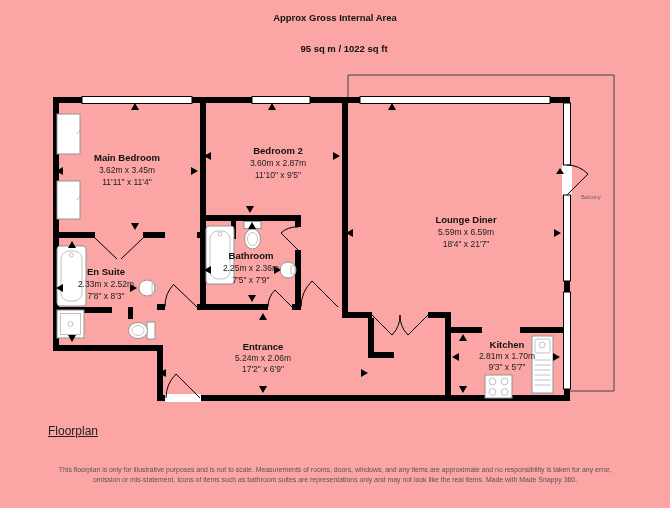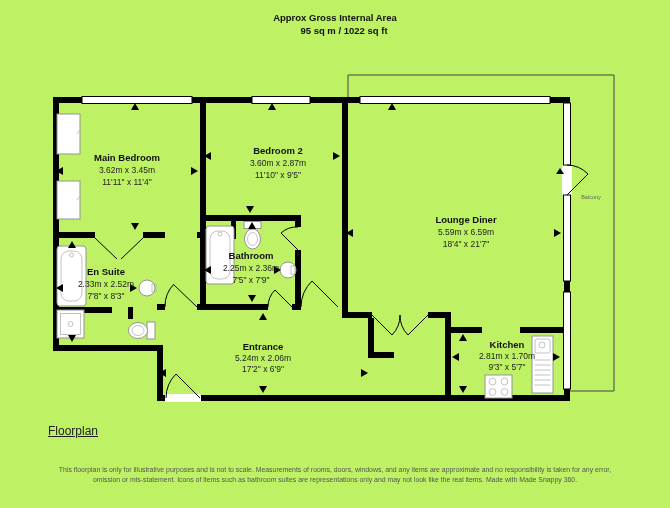--- a/index.html
+++ b/index.html
@@ -1,20 +1,20 @@
 <!DOCTYPE html>
 <html><head>
 <meta charset="utf-8">
 <style>
   html,body{margin:0;padding:0;background:#fff;}
-  .canvas{position:relative;width:670px;height:508px;background:#bef264;
+  .canvas{position:relative;width:670px;height:508px;background:#fca5a5;
           font-family:"Liberation Sans",sans-serif;overflow:hidden;}
   .header{position:absolute;top:12px;left:0;right:0;text-align:center;color:#111;}
   .header .t{font-size:9.5px;font-weight:bold;}
-  .header .s{font-size:9.5px;font-weight:bold;margin-top:2px;padding-left:18px;}
+  .header .s{font-size:9.5px;font-weight:bold;margin-top:20px;padding-left:18px;}
   .caption{position:absolute;left:48px;top:424px;font-size:12px;color:#222;text-decoration:underline;}
   .disclaimer{position:absolute;top:465px;left:50%;transform:translateX(-50%);
               width:565px;font-size:6.9px;line-height:1.5;color:#555;text-align:center;}
   svg.plan{position:absolute;left:0;top:0;}
   .wall{fill:#000;}
   .win{fill:#fff;stroke:#000;stroke-width:1;}
   .gap{fill:#fff;}
   .door{stroke:#000;stroke-width:1;fill:none;}
   .fx{stroke:#949494;stroke-width:1;fill:#fff;}
   .fx2{stroke:#b3b3b3;stroke-width:0.8;fill:none;}

